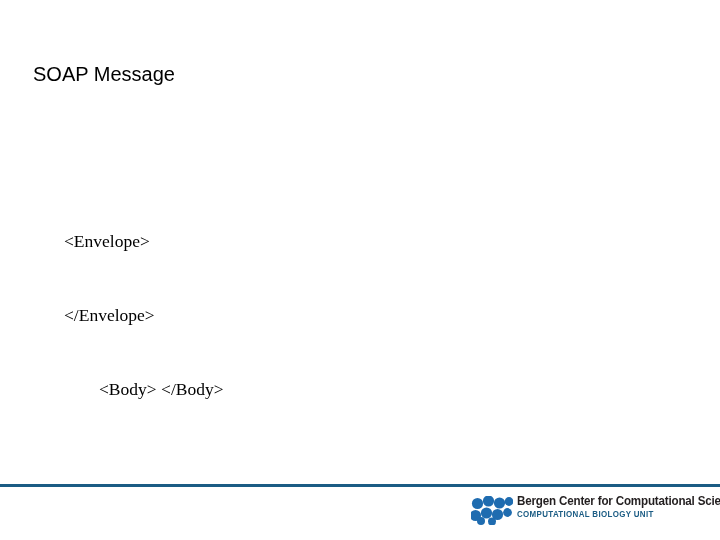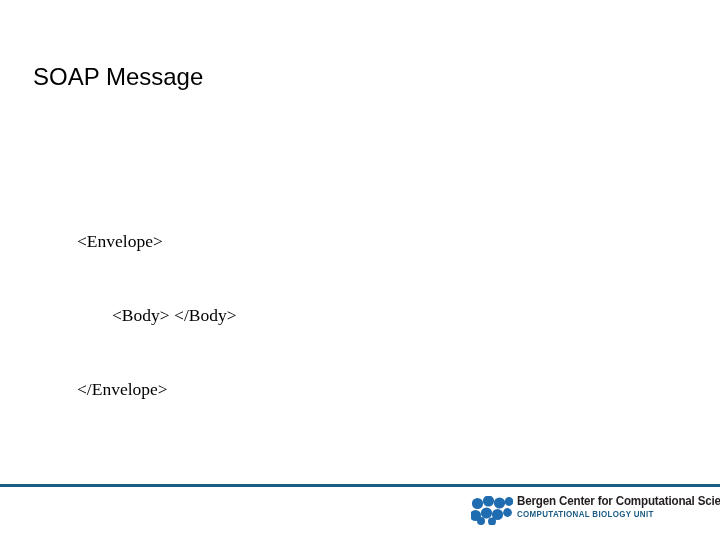--- a/index.html
+++ b/index.html
@@ -20,21 +20,21 @@
     overflow: hidden;
   }
 
   
   #slide-title {
     position: absolute;
     left: 33px;
     top: 44px;
     width: 640px;
     font-family: "Liberation Sans", sans-serif;
-    font-size: 24px;
+    font-size: 20px;
     line-height: 34px;
     font-weight: 400;
     color: #000000;
     letter-spacing: 0px;
     white-space: nowrap;
   }
 
   
   #body-content {
     position: absolute;
@@ -48,21 +48,20 @@
   }
 
   .code-block {
     white-space: pre;
     font-family: "Liberation Serif", serif;
   }
 
   .code-line {
     white-space: pre;
     display: block;
-    margin-left: 13px;
   }
 
   .gap-small {
     height: 28px;
   }
 
   
   #footer-divider {
     position: absolute;
     left: 0px;
@@ -125,22 +124,22 @@
 <body>
 
 <div id="slide">
 
   <h1 id="slide-title">SOAP Message</h1>
 
   <div id="body-content">
 
     <div class="code-block">
       <span class="code-line">&lt;Envelope&gt;</span>
+      <span class="code-line">&lt;/Envelope&gt;</span>
       <span class="code-line">        &lt;Body&gt; &lt;/Body&gt;</span>
-      <span class="code-line">&lt;/Envelope&gt;</span>
     </div>
 
     <div class="gap-small"></div>
 
   </div>
 
   <div id="footer-divider"></div>
 
   <div id="logo">
     <div id="logo-mark">

